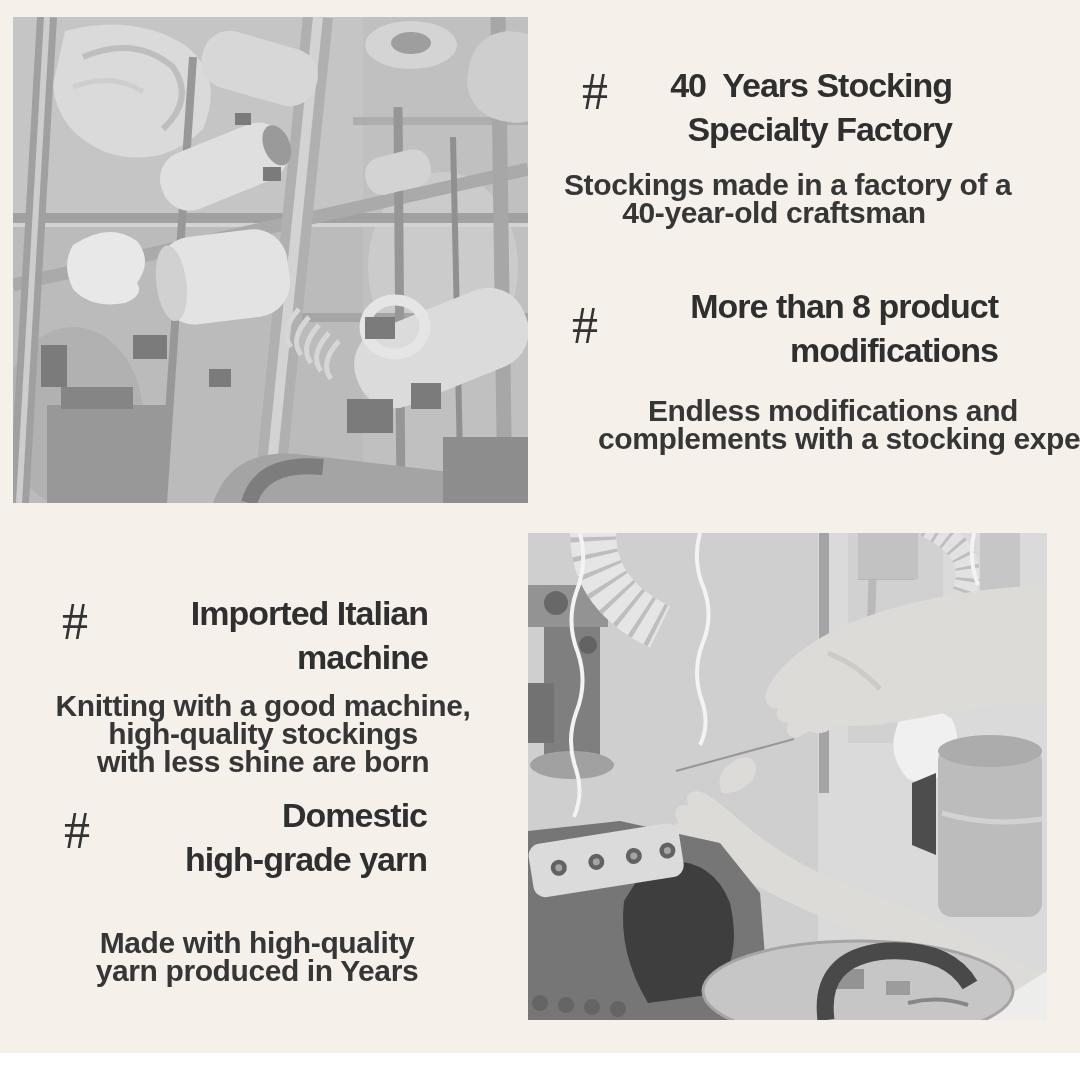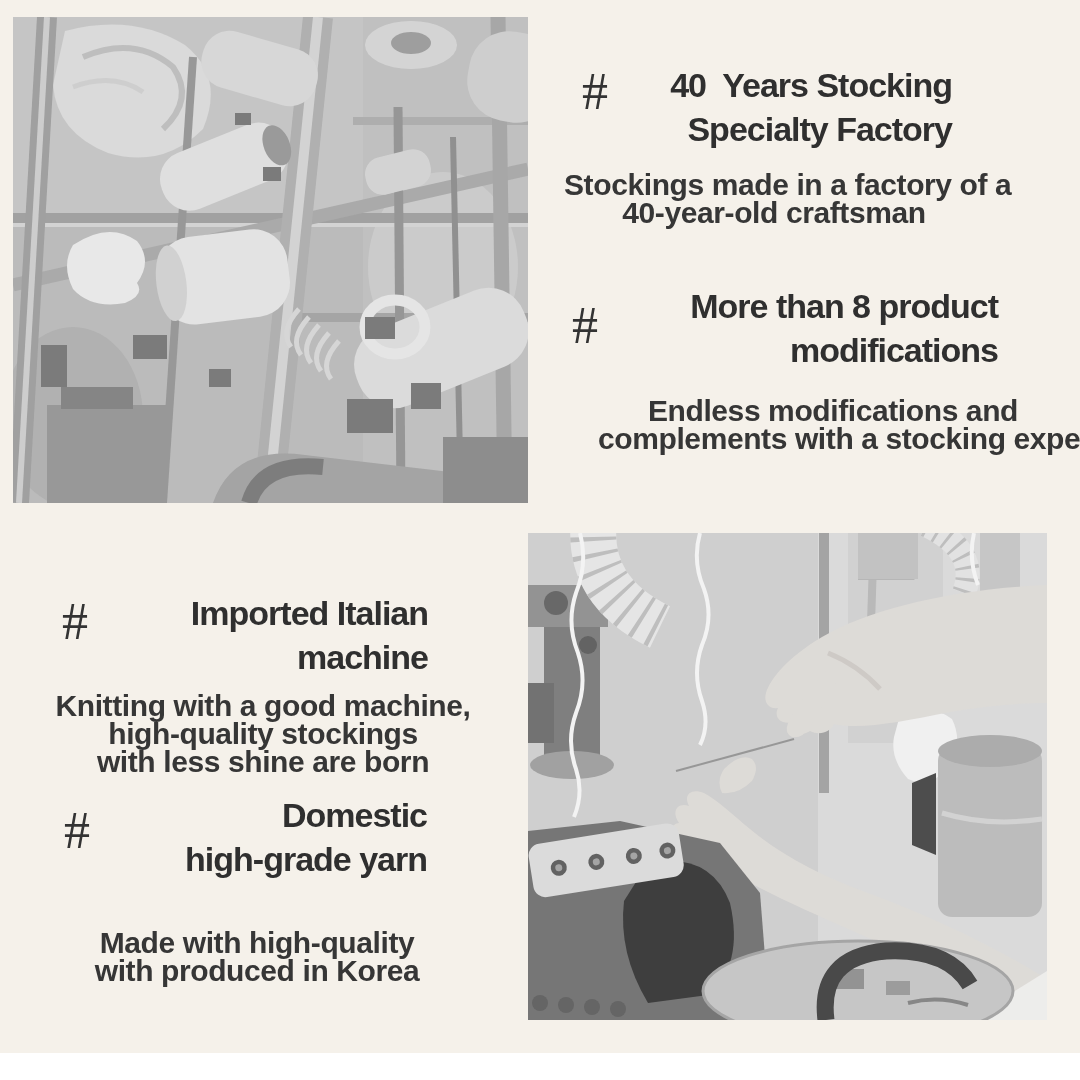--- a/index.html
+++ b/index.html
@@ -174,21 +174,21 @@
     <p class="subtitle s3-sub">Knitting with a good machine,
 high-quality stockings
 with less shine are born</p>
   </section>
 
   <section>
     <span class="hash s4-hash">#</span>
     <h2 class="title s4-title">Domestic
 high-grade yarn</h2>
     <p class="subtitle s4-sub">Made with high-quality
-with produced in Korea</p>
+yarn produced in Years</p>
   </section>
 
   <div class="photo photo-hands">
     <svg viewBox="0 0 519 487" preserveAspectRatio="none">
       <rect width="519" height="487" fill="#cbcbcb"></rect>
       <rect x="290" width="229" height="487" fill="#d7d7d7"></rect>
       <rect x="320" y="0" width="95" height="210" fill="#cecece"></rect>
 
       <path d="M296 0 L296 260" stroke="#9d9d9d" stroke-width="10"></path>
       <path d="M346 0 L340 180" stroke="#b3b3b3" stroke-width="8"></path>

